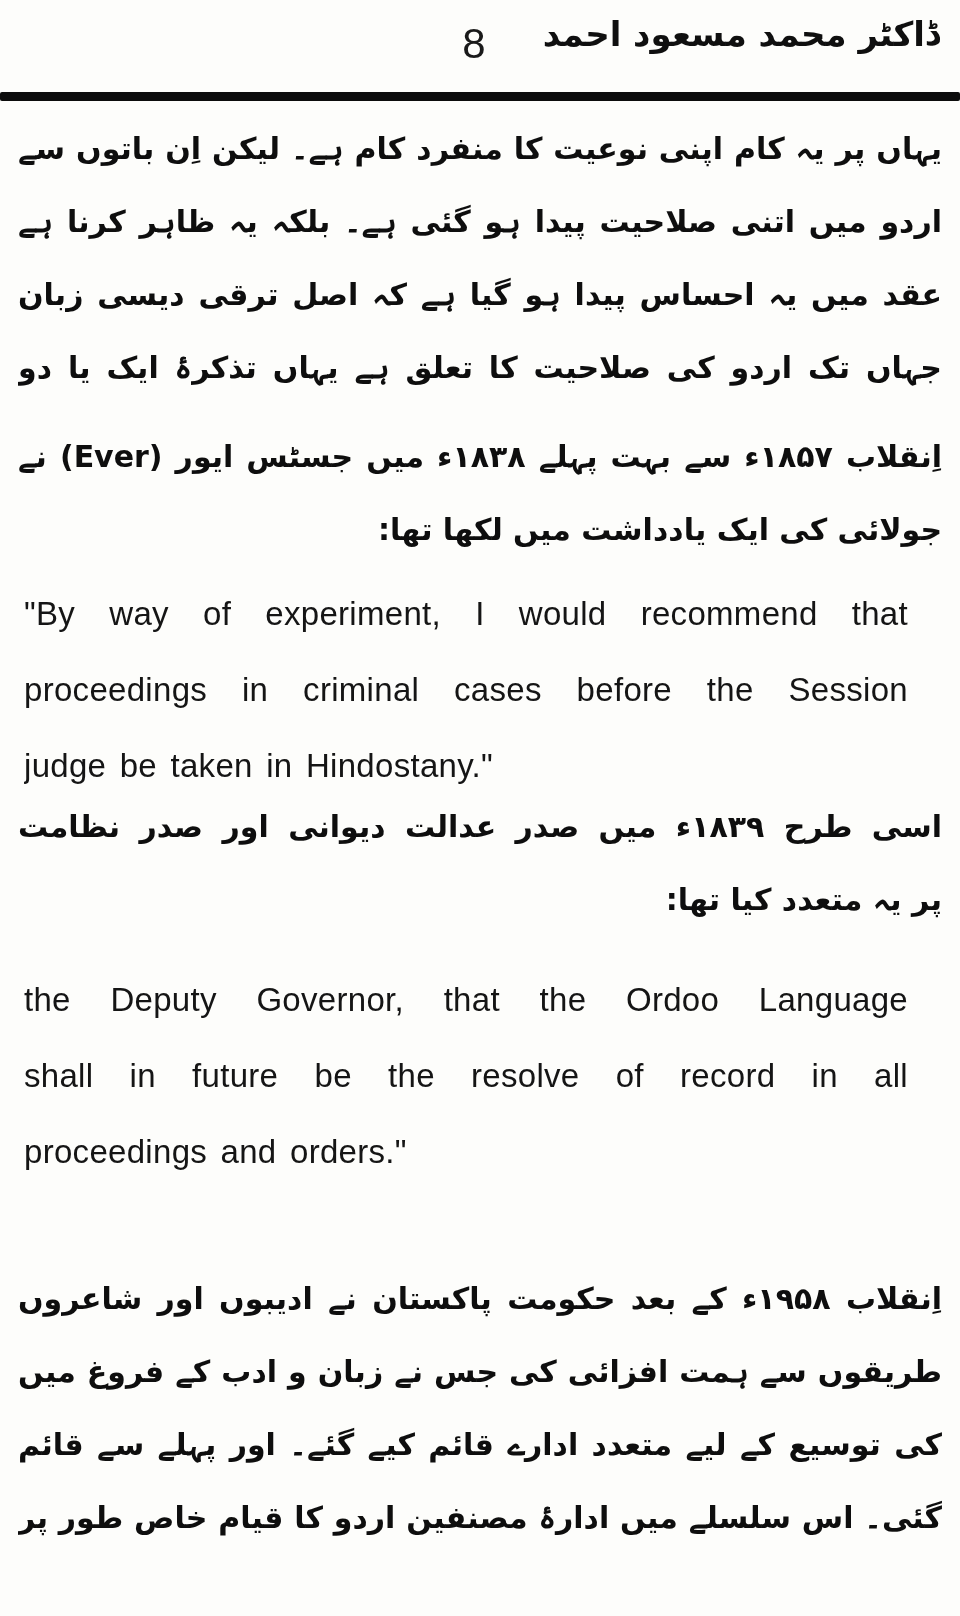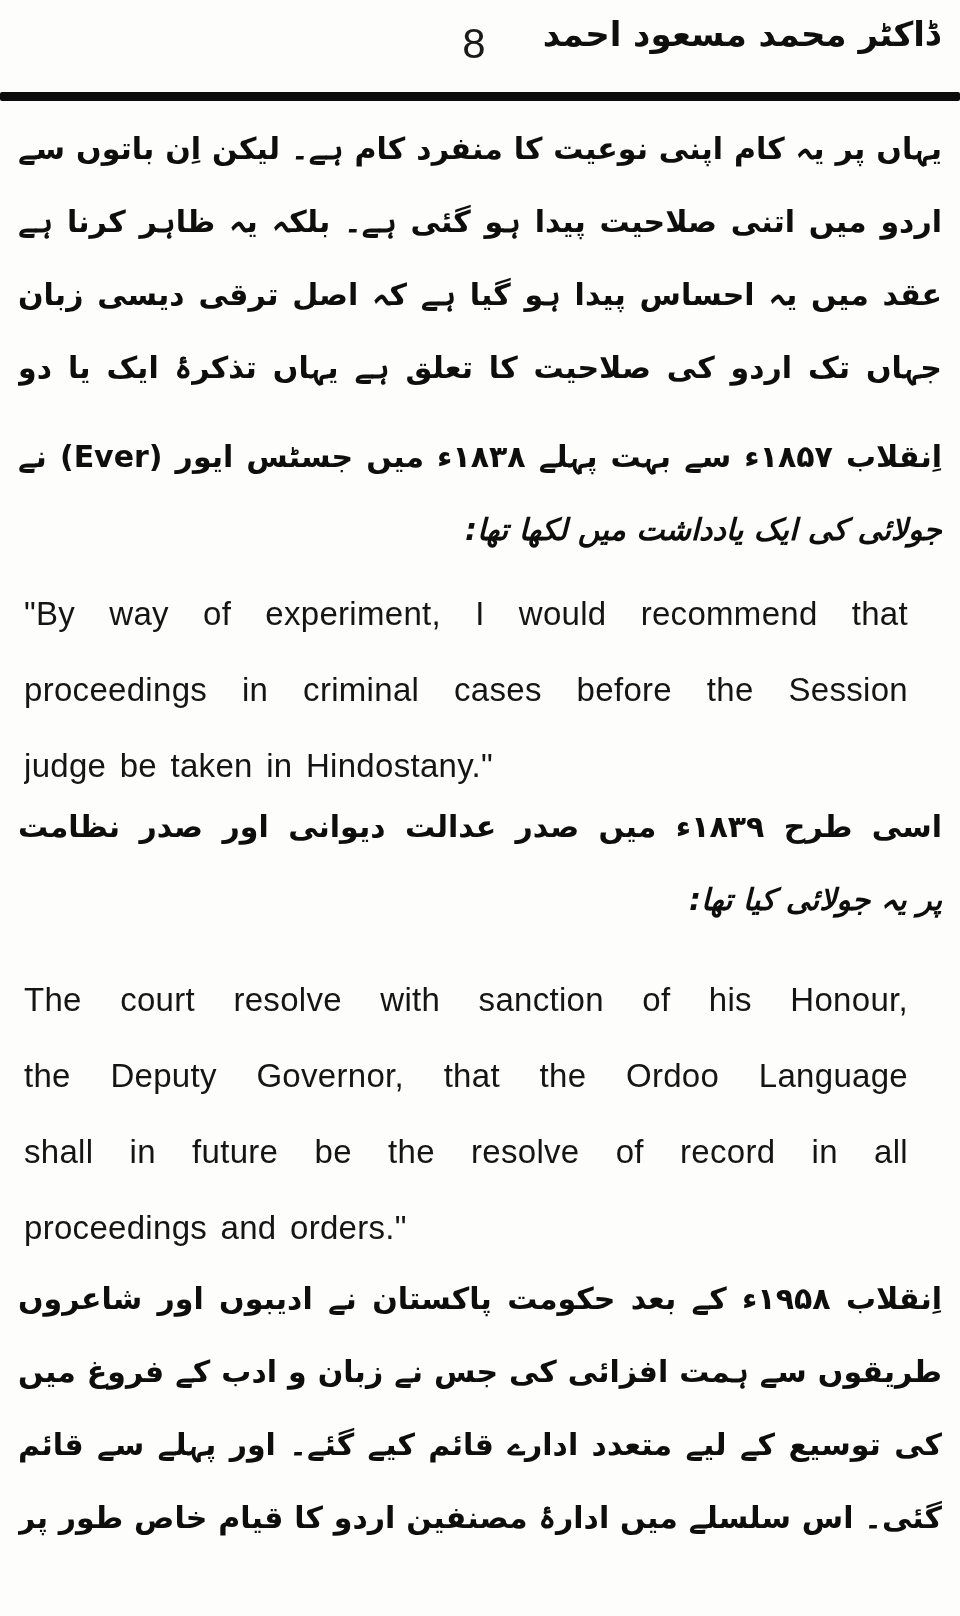--- a/index.html
+++ b/index.html
@@ -26,21 +26,21 @@
   
   .urdu{
     position:absolute;left:18px;right:18px;
     direction:rtl;
     font-family:"DejaVu Sans",sans-serif;font-weight:700;color:#0e0e0e;
   }
   .u-line{
     font-size:30px;line-height:73px;height:73px;overflow:hidden;
     text-align:justify;text-align-last:justify;
   }
-  .u-line.u-end{text-align-last:right;font-style:italic;}
+  .u-line.u-end{text-align-last:right;}
   .u-para1{top:112px;}
   .u-para2{top:420px;}
   .u-para3{top:790px;}
   .u-para4{top:1262px;}
   
   .eng{
     position:absolute;left:24px;right:52px;
     font-family:"Liberation Sans",sans-serif;font-size:33px;color:#151515;
     letter-spacing:0.3px;
   }
@@ -74,25 +74,24 @@
   </div>
 
   <div class="eng e-quote1">
     <div class="e-line">"By way of experiment, I would recommend that</div>
     <div class="e-line">proceedings in criminal cases before the Session</div>
     <div class="e-line e-last">judge be taken in Hindostany."</div>
   </div>
 
   <div class="urdu u-para3">
     <div class="u-line">اسی طرح ۱۸۳۹ء میں صدر عدالت دیوانی اور صدر نظامت کلکتہ نے مشترکہ طور</div>
-    <div class="u-line u-end">پر یہ جولائی کیا تھا:</div>
+    <div class="u-line u-end">پر یہ متعدد کیا تھا:</div>
   </div>
 
   <div class="eng e-quote2">
-    <div class="e-line">The court resolve with sanction of his Honour,</div>
     <div class="e-line">the Deputy Governor, that the Ordoo Language</div>
     <div class="e-line">shall in future be the resolve of record in all</div>
     <div class="e-line e-last">proceedings and orders."</div>
   </div>
 
   <div class="urdu u-para4">
     <div class="u-line">اِنقلاب ۱۹۵۸ء کے بعد حکومت پاکستان نے ادیبوں اور شاعروں کی مختلف</div>
     <div class="u-line">طریقوں سے ہمت افزائی کی جس نے زبان و ادب کے فروغ میں اہم کردار ادا کیا۔ ادب</div>
     <div class="u-line">کی توسیع کے لیے متعدد ادارے قائم کیے گئے۔ اور پہلے سے قائم شدہ اِداروں کو مدد دی</div>
     <div class="u-line">گئی۔ اس سلسلے میں ادارۂ مصنفین اردو کا قیام خاص طور پر قابلِ ذکر ہے اور ترقیاتی بورڈ</div>

